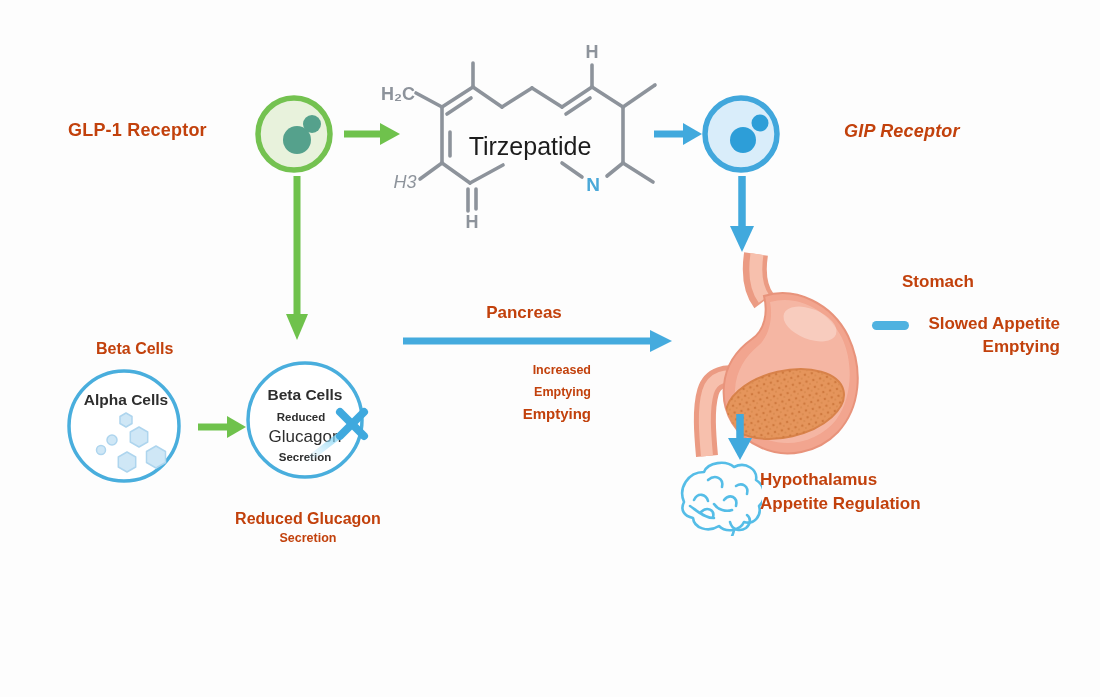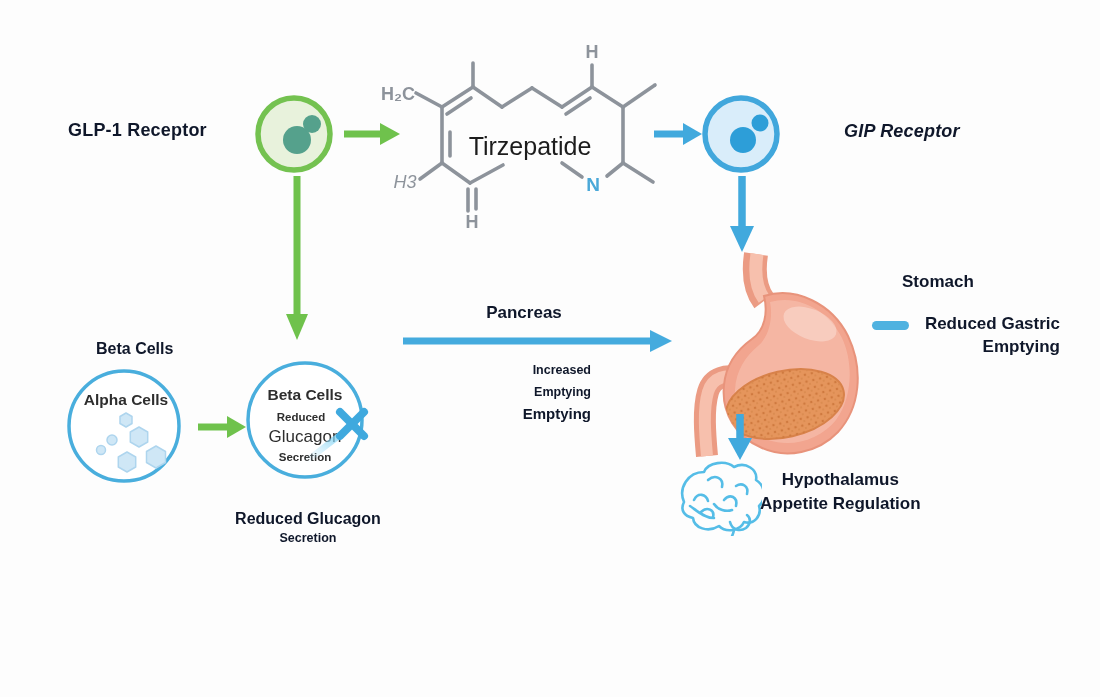--- a/index.html
+++ b/index.html
@@ -3,21 +3,21 @@
 <meta charset="utf-8">
 <style>
   html,body{margin:0;padding:0;background:#ffffff;}
   #canvas{
     position:relative;width:1100px;height:697px;overflow:hidden;
     background:#fdfdfd;
     font-family:"Liberation Sans", sans-serif;
     color:#262626;
   }
   .abs{position:absolute;}
-  .lbl{font-weight:600;color:#0f172a;white-space:nowrap;}
+  .lbl{font-weight:600;color:#c2410c;white-space:nowrap;}
   .center{text-align:center;}
   .right{text-align:right;}
   svg text{font-family:"Liberation Sans", sans-serif;}
   
   .receptor-label{font-size:18px;letter-spacing:.2px;}
   .section-title{font-size:16px;}
   .effect-line{line-height:22px;text-align:right;}
   
   #logo{left:24px;top:620px;width:190px;height:64px;}
   .logo-watermark{
@@ -199,21 +199,21 @@
       <ellipse cx="95" cy="152" rx="60" ry="33" transform="rotate(-13 95 152)" fill="url(#chymeDots)"></ellipse>
     </g>
     <ellipse cx="120" cy="72" rx="28" ry="15" transform="rotate(22 120 72)" fill="#ffffff" opacity="0.3"></ellipse>
   </svg>
 
   <div class="abs lbl" style="left:886px;top:272px;font-size:17px;margin-left:16px;">Stomach</div>
 
   <div class="abs" style="left:872px;top:321px;width:37px;height:9px;border-radius:4.5px;background:#4fb2e0;"></div>
 
   <div class="abs right" style="left:900px;top:312px;width:160px;">
-    <div class="lbl" style="font-size:17px;line-height:23px;">Reduced Gastric</div>
+    <div class="lbl" style="font-size:17px;line-height:23px;">Slowed Appetite</div>
     <div class="lbl" style="font-size:17px;line-height:23px;">Emptying</div>
   </div>
 
   <svg class="abs" style="left:726px;top:414px;" width="28" height="48" viewBox="0 0 28 48">
     <line x1="14" y1="0" x2="14" y2="26" stroke="#41a9dd" stroke-width="7.5"></line>
     <polygon points="2,24 26,24 14,46" fill="#41a9dd"></polygon>
   </svg>
 
   <svg class="abs" style="left:674px;top:460px;" width="88" height="76" viewBox="0 0 88 76">
     <g fill="none" stroke="#55bde7" stroke-width="2.6" stroke-linecap="round" stroke-linejoin="round">
@@ -223,19 +223,19 @@
       <path d="M20,40 C24,32 32,34 34,41"></path>
       <path d="M34,20 C41,14 50,18 48,27"></path>
       <path d="M50,40 C56,33 64,37 62,46"></path>
       <path d="M27,52 C33,46 41,50 39,57"></path>
       <path d="M62,26 C68,22 75,26 73,34"></path>
       <path d="M40,44 C44,50 52,52 58,50"></path>
       <path d="M16,46 C22,50 30,58 40,58"></path>
     </g>
   </svg>
 
-  <div class="abs" style="left:760px;top:468px;text-align:center;">
+  <div class="abs" style="left:760px;top:468px;">
     <div class="lbl" style="font-size:17px;line-height:24px;">Hypothalamus</div>
     <div class="lbl" style="font-size:17px;line-height:24px;">Appetite Regulation</div>
   </div>
 
 
 </div>
 
 </body></html>

